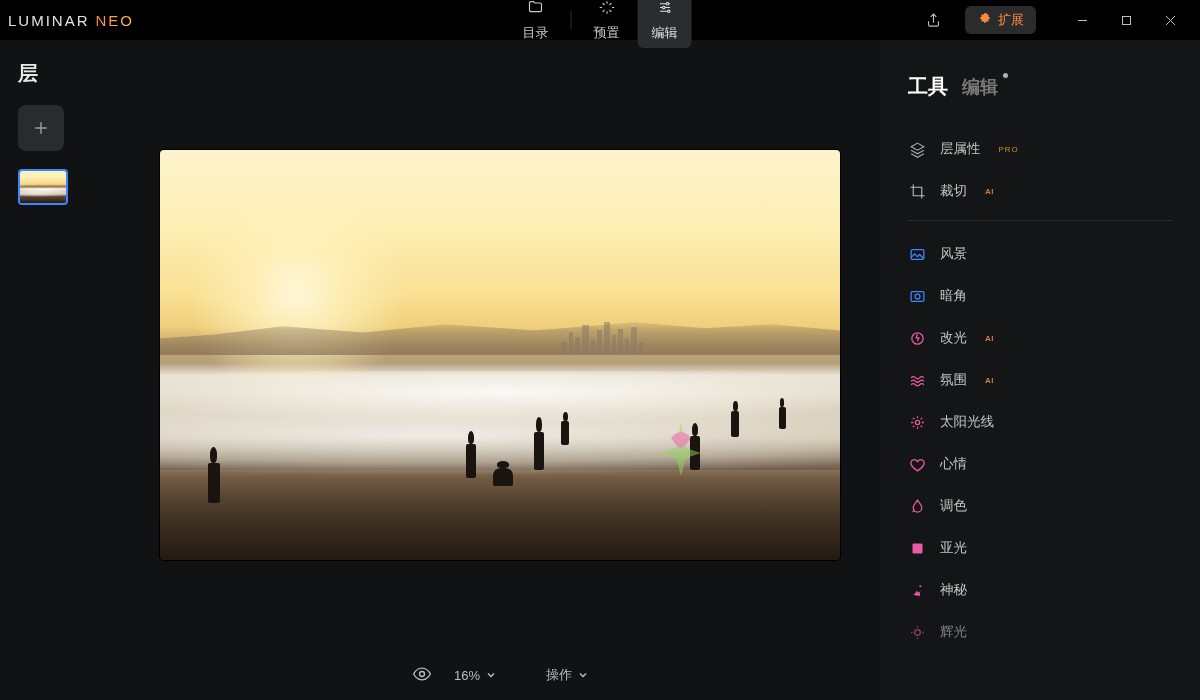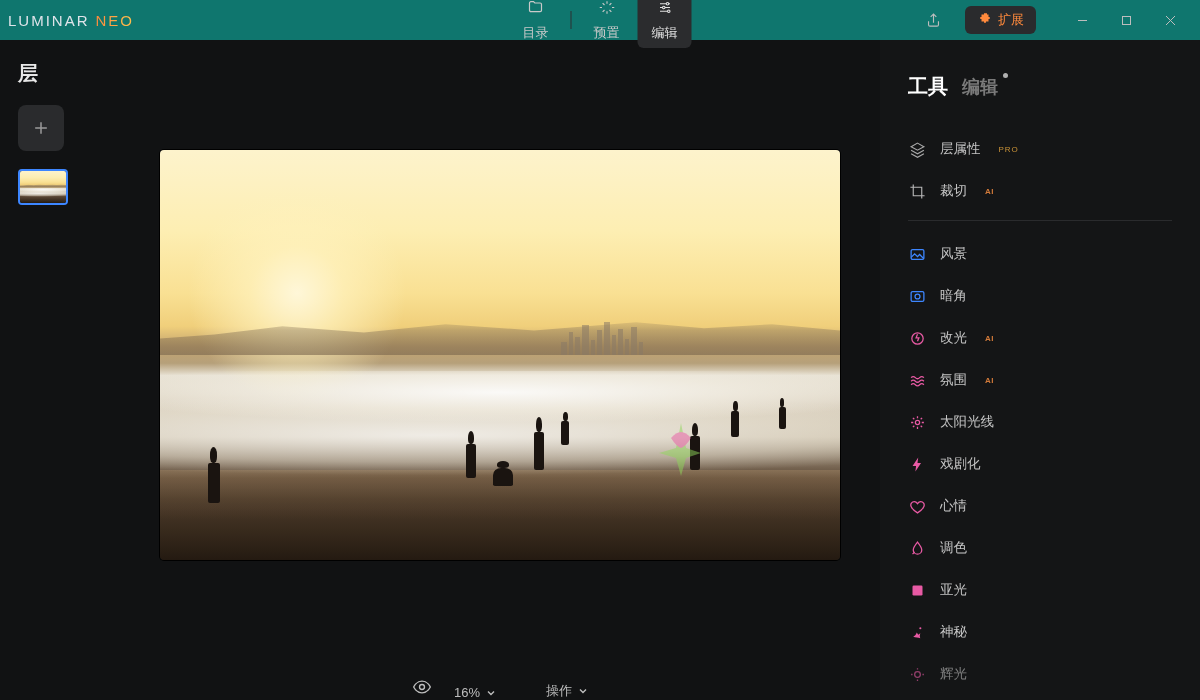--- a/index.html
+++ b/index.html
@@ -1,19 +1,19 @@
 <!DOCTYPE html>
 <html><head>
 <meta charset="utf-8">
 <style>
   * { box-sizing: border-box; margin: 0; padding: 0; font-family: -apple-system, "Segoe UI", "Microsoft YaHei", sans-serif; }
   body { width: 1200px; height: 700px; background: #111213; color: #d7d7d7; overflow: hidden; position: relative; }
 
   
-  .titlebar { height: 40px; display: flex; align-items: center; padding: 0 8px; background: #0f766e; position: relative; }
+  .titlebar { height: 40px; display: flex; align-items: center; padding: 0 8px; background: #000000; position: relative; }
   .logo { display: flex; align-items: center; gap: 6px; letter-spacing: 2px; font-size: 15px; }
   .logo .l1 { color: #dfe4ea; font-weight: 300; }
   .logo .l2 { background: linear-gradient(90deg,#ff8a3c 0%,#ffc24d 100%); -webkit-background-clip: text; background-clip: text; color: transparent; font-weight: 300; }
 
   .mode-switch { position: absolute; left: 50%; transform: translateX(-50%); display: flex; align-items: center; gap: 4px; }
   .mode-btn { display: flex; align-items: center; gap: 8px; padding: 6px 14px; border-radius: 6px; font-size: 13px; color: #c9c9c9; cursor: pointer; flex-direction: column; }
   .mode-btn.active { background: #2b2c2e; color: #fff; }
   .mode-btn.prime { color: #e0e0e0; }
   .mode-sep { width: 1px; height: 18px; background: #2e2f31; margin: 0 4px; }
 
@@ -28,21 +28,21 @@
 
   
   .layers-col { width: 120px; padding: 20px 18px 0 18px; display: flex; flex-direction: column; gap: 18px; }
   .layers-title { font-size: 20px; font-weight: 600; color: #e8e8e8; }
   .add-layer { width: 46px; height: 46px; border-radius: 8px; background: #2a2b2d; display: flex; align-items: center; justify-content: center; cursor: pointer; }
   .layer-thumb { width: 50px; height: 36px; border-radius: 4px; border: 2px solid #3d86ff; overflow: hidden; cursor: pointer; }
 
   
   .canvas-col { flex: 1; display: flex; flex-direction: column; align-items: center; padding-top: 110px; }
   .photo { width: 680px; height: 410px; border-radius: 4px; overflow: hidden; box-shadow: 0 0 0 1px #000; }
-  .bottom-bar { margin-top: auto; height: 50px; display: flex; align-items: flex-end; gap: 22px; color: #bdbdbd; font-size: 13px; }
+  .bottom-bar { margin-top: auto; height: 50px; display: flex; align-items: center; gap: 22px; color: #bdbdbd; font-size: 13px; }
 
   
   .tools-col { width: 320px; background: #141516; padding: 18px 28px 0 28px; display: flex; flex-direction: column; overflow: hidden; }
   .tools-head { display: flex; align-items: baseline; gap: 14px; margin-bottom: 28px; }
   .tools-head .primary { font-size: 20px; font-weight: 700; color: #fff; margin-top: 15px; }
   .tools-head .secondary { font-size: 18px; font-weight: 600; color: #7a7a7a; position: relative; }
   .tools-head .secondary .dot { position: absolute; top: -2px; right: -10px; width: 5px; height: 5px; border-radius: 50%; background: #b0b0b0; }
 
   .tool-row { display: flex; align-items: center; gap: 14px; height: 42px; cursor: pointer; color: #c5c5c5; font-size: 13.5px; }
   .tool-row .badge-pro { font-size: 8px; letter-spacing: 1px; color: #c99237; margin-left: 4px; font-weight: 400; }
@@ -309,28 +309,20 @@
     <div class="tool-row">
       <span class="tool-ic">
         <svg viewBox="0 0 24 24" width="17" height="17" fill="none" stroke="#e85aa4" stroke-width="1.8">
             <circle cx="12" cy="12" r="3"></circle>
             <path d="M12 3v3M12 18v3M3 12h3M18 12h3M5.5 5.5l2 2M16.5 16.5l2 2M5.5 18.5l2-2M16.5 7.5l2-2"></path>
           </svg>
       </span>
       <span>太阳光线</span>
     </div>
 
-    <div class="tool-row">
-      <span class="tool-ic">
-        <svg viewBox="0 0 24 24" width="17" height="17" fill="#e85aa4">
-            <path d="M13 2L5 14h5l-1 8 8-12h-5l1-8z"></path>
-          </svg>
-      </span>
-      <span>戏剧化</span>
-    </div>
 
     <div class="tool-row">
       <span class="tool-ic">
         <svg viewBox="0 0 24 24" width="17" height="17" fill="none" stroke="#e85aa4" stroke-width="1.8">
             <path d="M12 21s-7-4.35-9-9c-1.5-3.5 1-7 4.5-7 2 0 3.5 1.5 4.5 3 1-1.5 2.5-3 4.5-3C20 5 22.5 8.5 21 12c-2 4.65-9 9-9 9z"></path>
           </svg>
       </span>
       <span>心情</span>
     </div>
 

